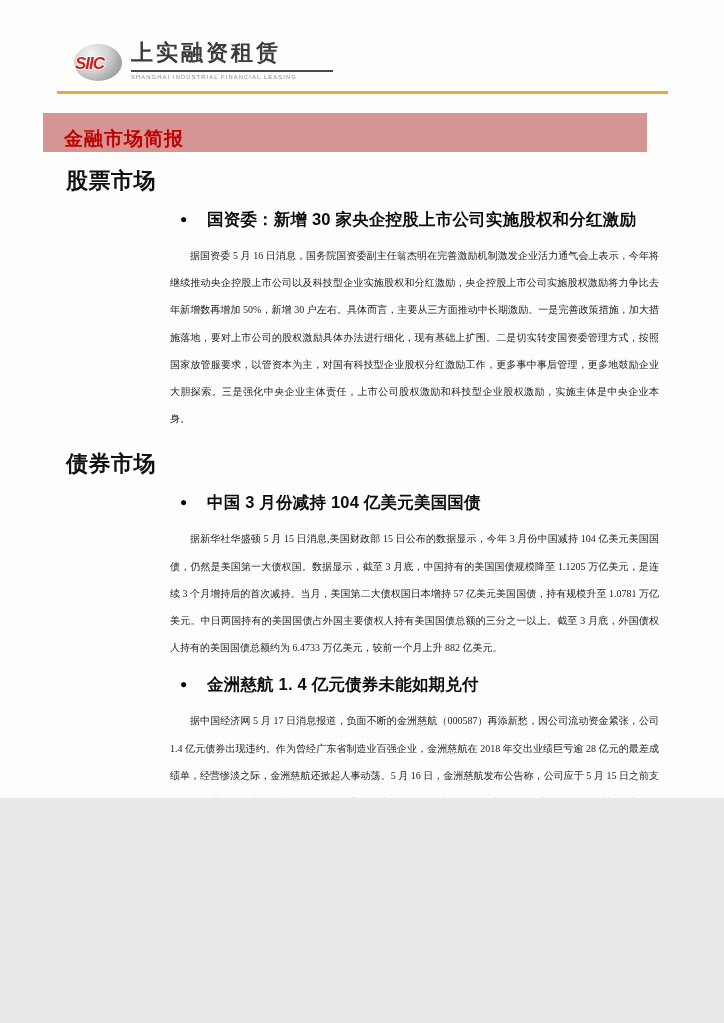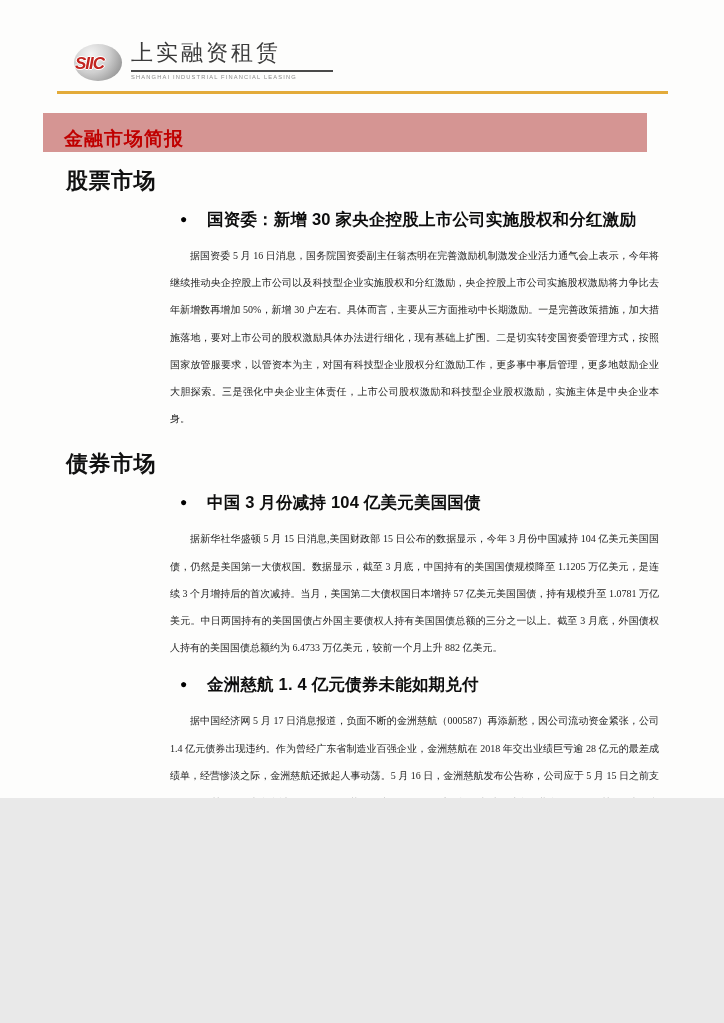--- a/index.html
+++ b/index.html
@@ -19,21 +19,21 @@
   }
   .siic {
     position:absolute; left:1px; top:10px;
     font-family:"Liberation Sans","DejaVu Sans",sans-serif;
     font-style:italic; font-weight:bold; font-size:17px; letter-spacing:-1px;
     color:#c22420;
     text-shadow:-1px 0 #fff,1px 0 #fff,0 -1px #fff,0 1px #fff;
   }
   .logo-text { margin-left:9px; font-family:"Liberation Sans","DejaVu Sans",sans-serif; }
   .logo-cn {
-    font-size:22px; font-weight:400; color:#3b3b3b; letter-spacing:3px;
+    font-size:22px; font-weight:700; color:#3b3b3b; letter-spacing:3px;
     border-bottom:2px solid #4a4a4a; padding-bottom:2px; white-space:nowrap;
   }
   .logo-en {
     font-size:7px; color:#8a8a8a; letter-spacing:1.4px; margin-top:2px;
     white-space:nowrap; transform:scale(.82); transform-origin:left top;
   }
   .gold-rule { position:absolute; top:91px; left:57px; width:611px; height:3px; }
 
   
   .banner {

